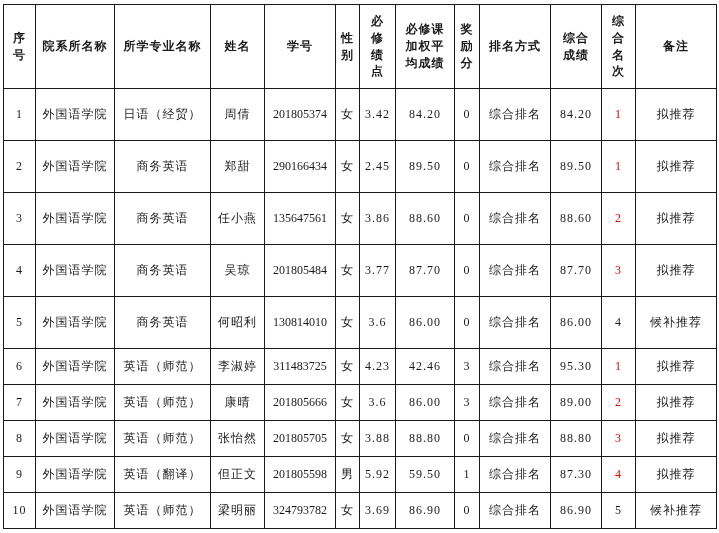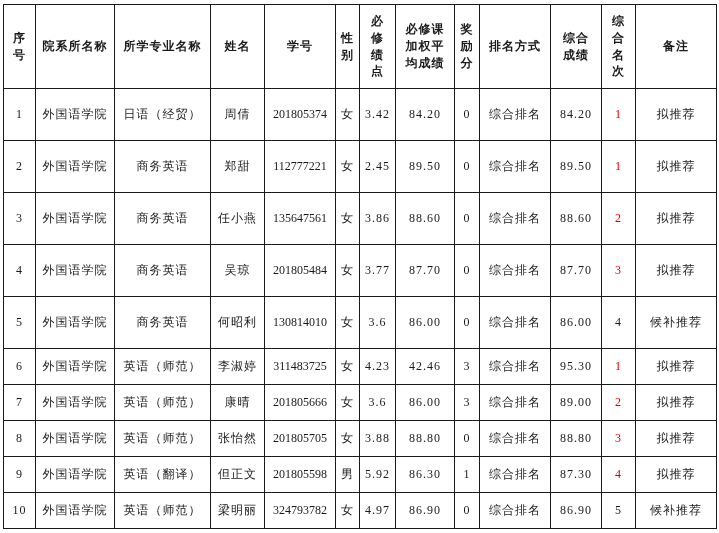--- a/index.html
+++ b/index.html
@@ -121,21 +121,21 @@
           <td>综合排名</td>
           <td>84.20</td>
           <td class="rank-red">1</td>
           <td>拟推荐</td>
         </tr>
         <tr class="tall">
           <td>2</td>
           <td>外国语学院</td>
           <td>商务英语</td>
           <td>郑甜</td>
-          <td class="sid">112777221</td>
+          <td class="sid">290166434</td>
           <td>女</td>
           <td>2.45</td>
           <td>89.50</td>
           <td>0</td>
           <td>综合排名</td>
           <td>89.50</td>
           <td class="rank-red">1</td>
           <td>拟推荐</td>
         </tr>
         <tr class="tall">
@@ -229,35 +229,35 @@
           <td>拟推荐</td>
         </tr>
         <tr class="short">
           <td>9</td>
           <td>外国语学院</td>
           <td>英语（翻译）</td>
           <td>但正文</td>
           <td class="sid">201805598</td>
           <td>男</td>
           <td>5.92</td>
-          <td>86.30</td>
+          <td>59.50</td>
           <td>1</td>
           <td>综合排名</td>
           <td>87.30</td>
           <td class="rank-red">4</td>
           <td>拟推荐</td>
         </tr>
         <tr class="short">
           <td>10</td>
           <td>外国语学院</td>
           <td>英语（师范）</td>
           <td>梁明丽</td>
           <td class="sid">324793782</td>
           <td>女</td>
-          <td>4.97</td>
+          <td>3.69</td>
           <td>86.90</td>
           <td>0</td>
           <td>综合排名</td>
           <td>86.90</td>
           <td>5</td>
           <td>候补推荐</td>
         </tr>
       </tbody>
   </table>
 </div>

